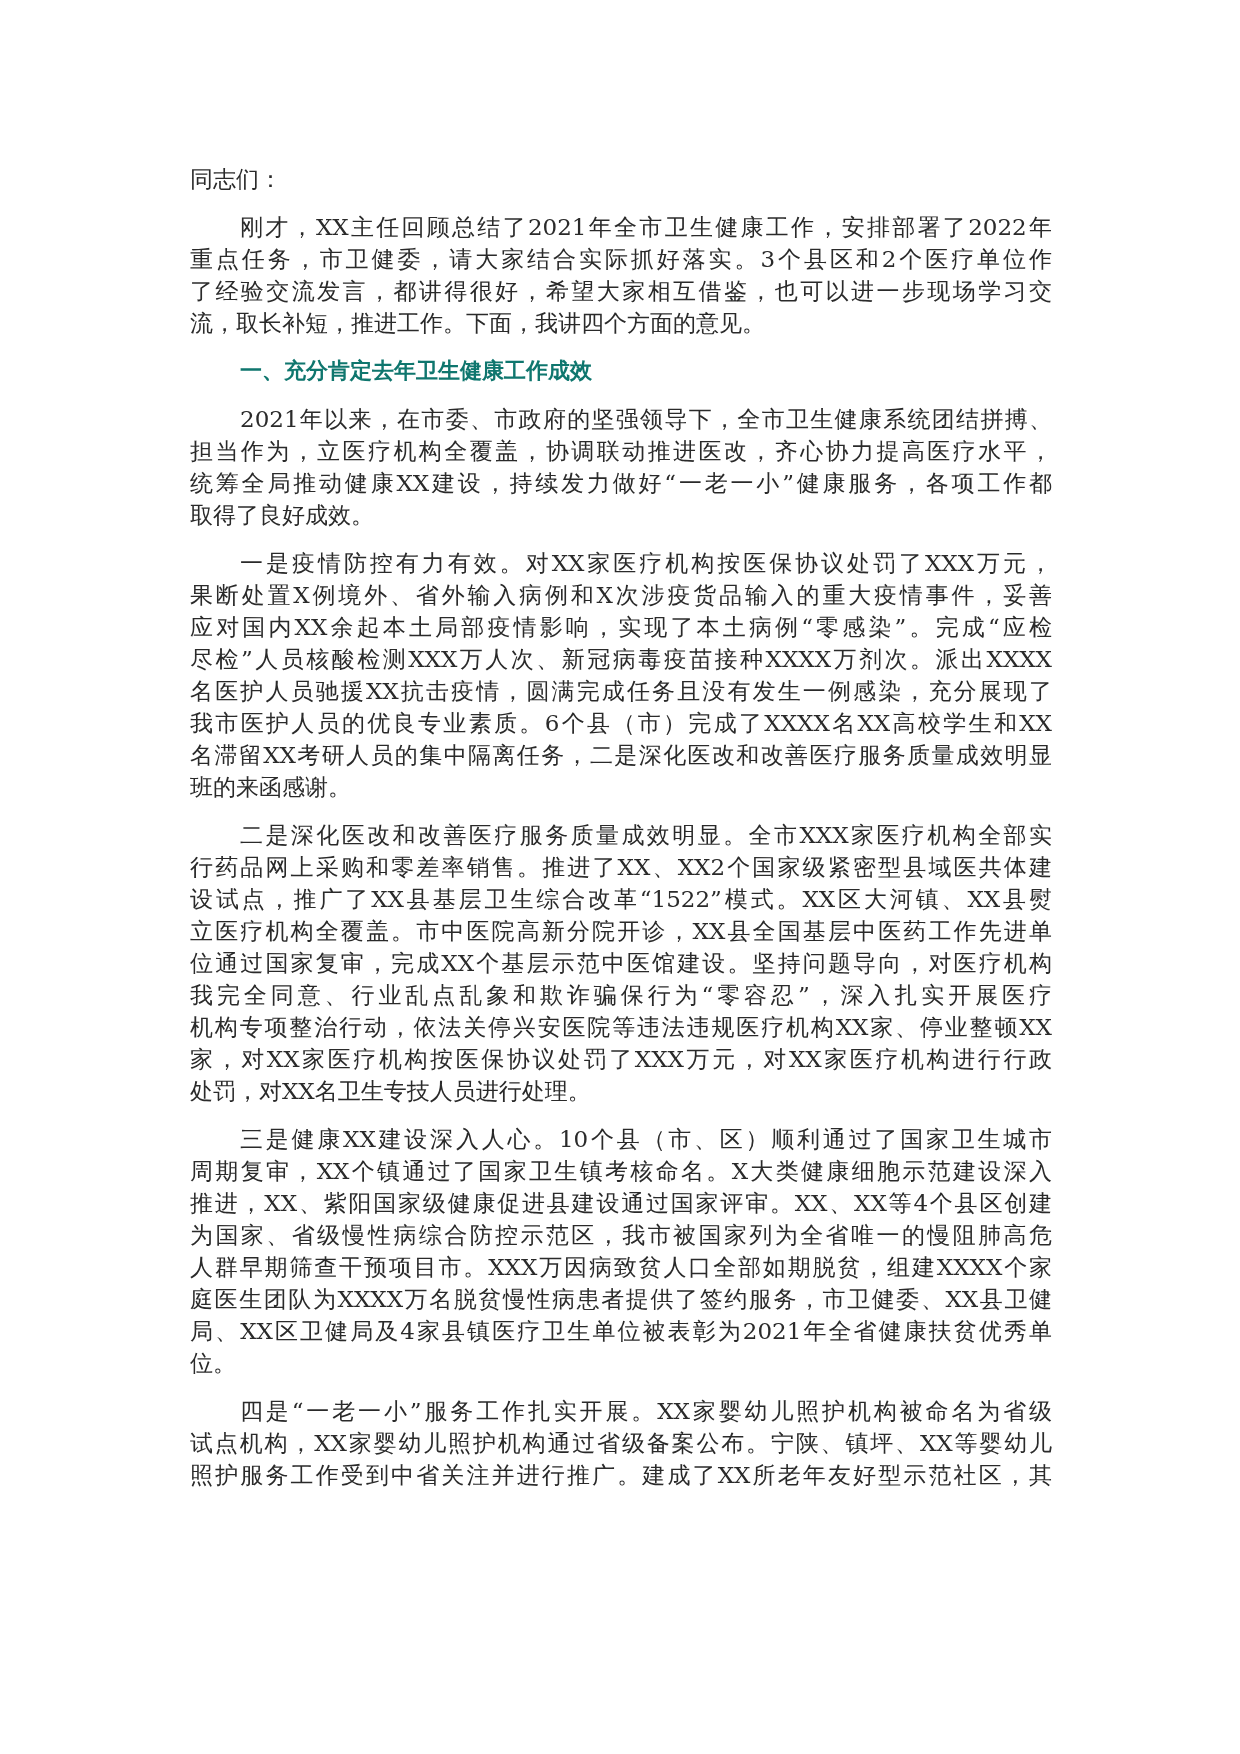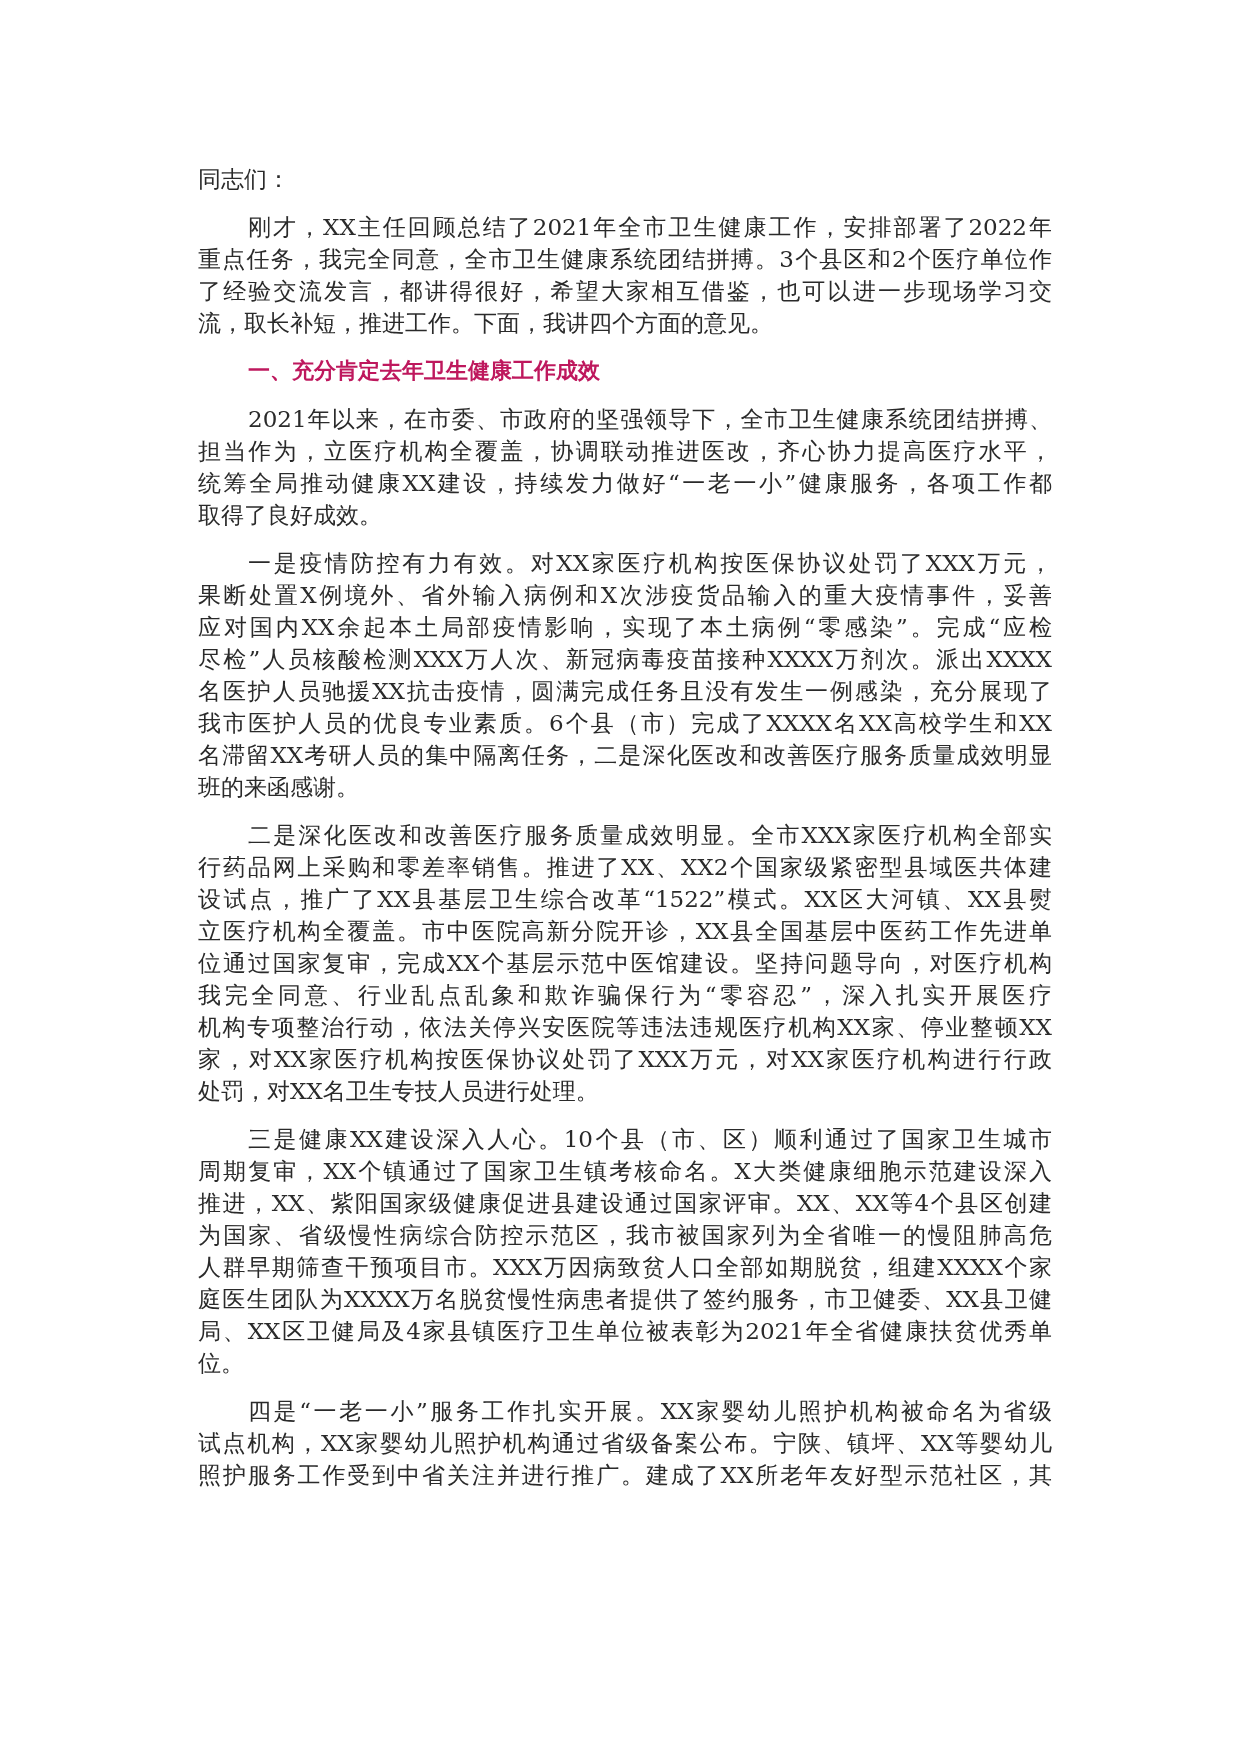--- a/index.html
+++ b/index.html
@@ -28,47 +28,47 @@
     font-size: 23px;
     white-space: nowrap;
     text-align: justify;
     text-align-last: justify;
     letter-spacing: 0;
   }
   .line.last {
     text-align-last: left;
   }
   .para {
-    margin: 0 0 16px 8px;
+    margin: 0 0 16px 0;
   }
   .para .line.first {
     padding-left: 50px;
   }
   .salutation .line {
     text-align-last: left;
   }
   .heading .line {
     font-weight: bold;
     font-family: "DejaVu Sans", "Liberation Sans", sans-serif;
-    color: #be185d;
+    color: #0f766e;
     text-align-last: left;
     font-size: 22px;
   }
 </style>
 </head>
 <body>
 
 <div class="page">
   <div class="para salutation">
     <span class="line last">同志们：</span>
   </div>
   <div id="paragraphs">
       <div class="para">
         <span class="line first">刚才，XX主任回顾总结了2021年全市卫生健康工作，安排部署了2022年</span>
-        <span class="line">重点任务，我完全同意，全市卫生健康系统团结拼搏。3个县区和2个医疗单位作</span>
+        <span class="line">重点任务，市卫健委，请大家结合实际抓好落实。3个县区和2个医疗单位作</span>
         <span class="line">了经验交流发言，都讲得很好，希望大家相互借鉴，也可以进一步现场学习交</span>
         <span class="line last">流，取长补短，推进工作。下面，我讲四个方面的意见。</span>
       </div>
       <div class="para heading">
         <span class="line first last">一、充分肯定去年卫生健康工作成效</span>
       </div>
       <div class="para">
         <span class="line first">2021年以来，在市委、市政府的坚强领导下，全市卫生健康系统团结拼搏、</span>
         <span class="line">担当作为，立医疗机构全覆盖，协调联动推进医改，齐心协力提高医疗水平，</span>
         <span class="line">统筹全局推动健康XX建设，持续发力做好“一老一小”健康服务，各项工作都</span>

